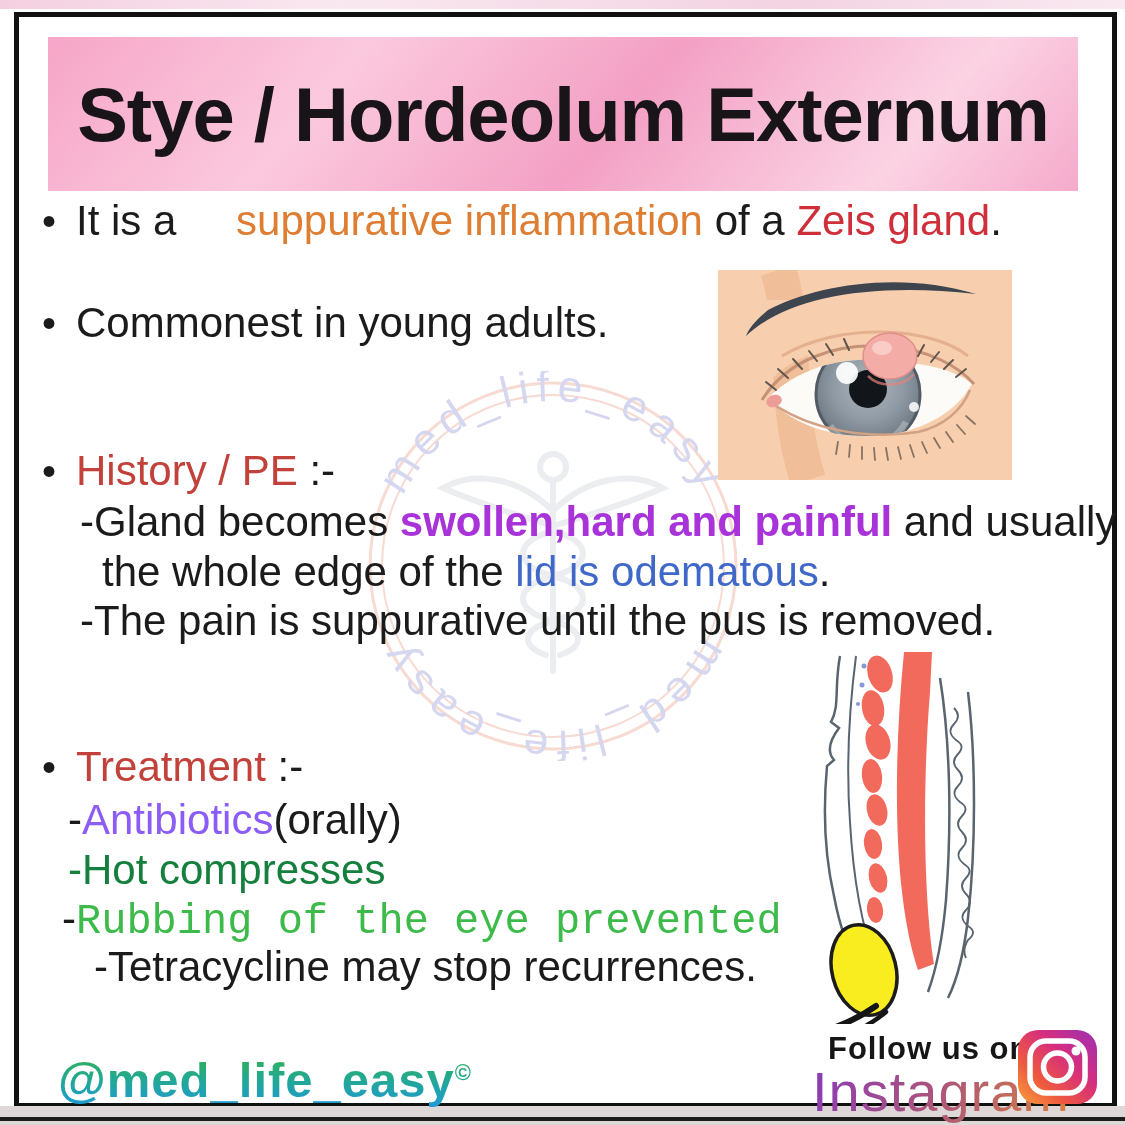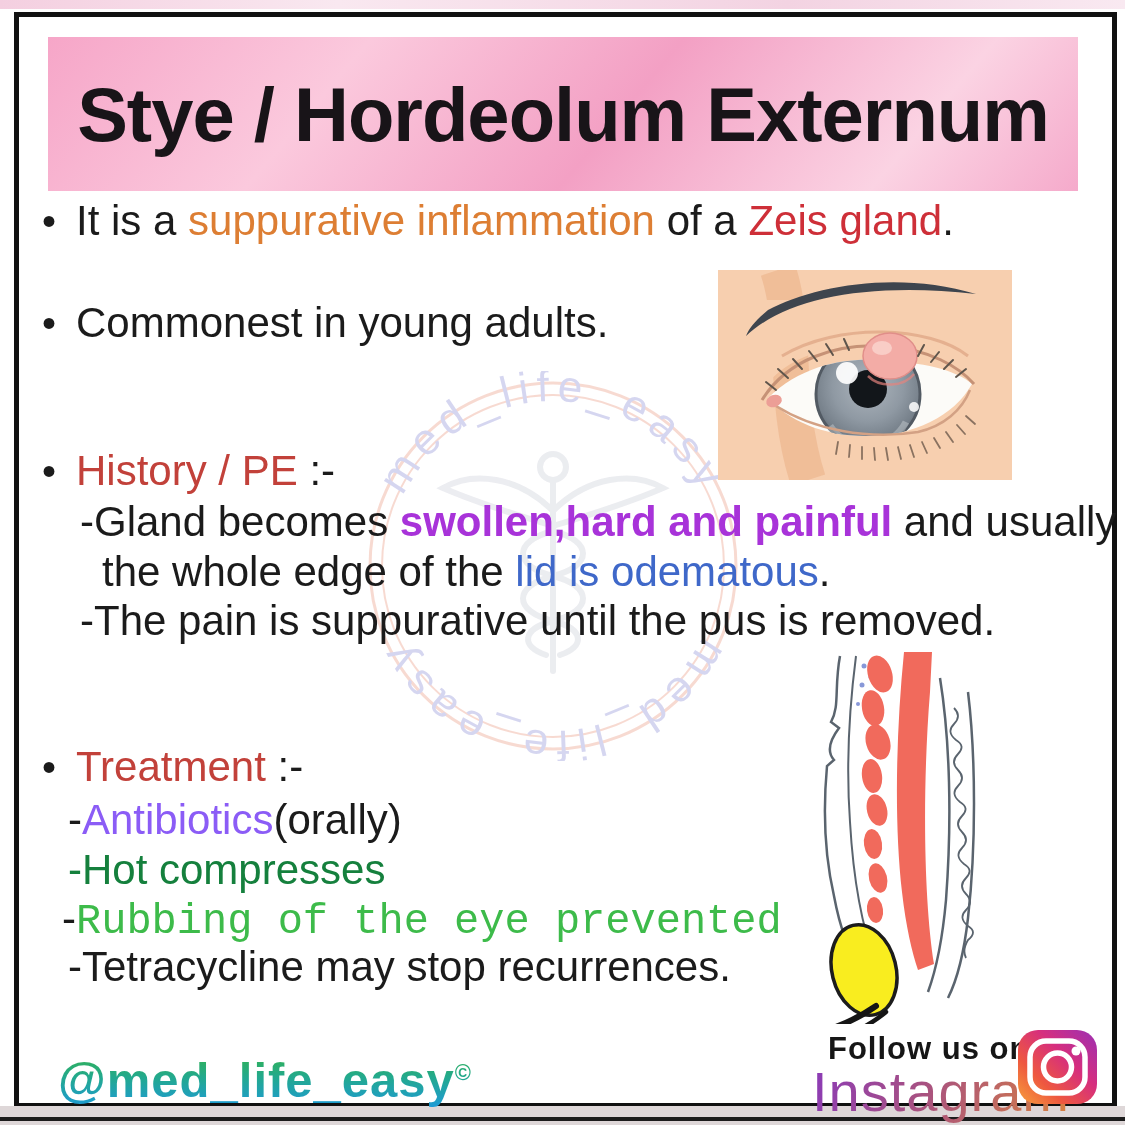--- a/index.html
+++ b/index.html
@@ -58,21 +58,21 @@
     <line x1="195" y1="110" x2="195" y2="300"></line>
     <circle cx="195" cy="96" r="13"></circle>
     <path d="M195,140 C160,105 115,100 85,117 C115,130 155,143 195,155"></path>
     <path d="M195,140 C230,105 275,100 305,117 C275,130 235,143 195,155"></path>
     <path d="M195,160 C155,170 155,195 195,205 C235,215 235,240 195,250 C163,258 163,276 188,284"></path>
     <path d="M195,160 C235,170 235,195 195,205 C155,215 155,240 195,250 C227,258 227,276 202,284"></path>
   </g>
 </svg>
 
 <div class="abs line" style="left:42px;top:198px;">
-  <span class="bullet">•</span><span><span style="color: rgb(27, 27, 27);">It is a </span><span style="color: rgb(221, 126, 51);">suppurative inflammation</span><span style="color: rgb(27, 27, 27);"> of a </span><span style="color: rgb(206, 47, 56);">Zeis gland</span><span style="color: rgb(27, 27, 27);">.</span></span>
+  <span class="bullet">•</span><span><span style="color: rgb(27, 27, 27);">It is a </span><span style="color: rgb(221, 126, 51); margin-left: 48px;">suppurative inflammation</span><span style="color: rgb(27, 27, 27);"> of a </span><span style="color: rgb(206, 47, 56);">Zeis gland</span><span style="color: rgb(27, 27, 27);">.</span></span>
 </div>
 <div class="abs line" style="left:42px;top:300px;">
   <span class="bullet">•</span><span><span style="color: rgb(27, 27, 27);">Commonest in young adults.</span></span>
 </div>
 
 <svg class="abs" style="left:718px;top:270px;" width="294" height="210" viewBox="0 0 294 210">
   <defs>
     <radialGradient id="irisGrad" cx="50%" cy="42%" r="62%">
       <stop offset="0%" stop-color="#aeb6be"></stop>
       <stop offset="55%" stop-color="#8f99a3"></stop>
@@ -137,21 +137,21 @@
 <div class="abs line" style="left:80px;top:499px;"><span style="color: rgb(27, 27, 27);">-Gland becomes </span><span style="color: rgb(168, 51, 217); font-weight: bold;">swollen,hard and painful</span><span style="color: rgb(27, 27, 27);"> and usually</span></div>
 <div class="abs line" style="left:102px;top:549px;"><span style="color: rgb(27, 27, 27);">the whole edge of the </span><span style="color: rgb(63, 104, 201);">lid is odematous</span><span style="color: rgb(27, 27, 27);">.</span></div>
 <div class="abs line" style="left:80px;top:598px;"><span style="color: rgb(27, 27, 27);">-The pain is suppurative until the pus is removed.</span></div>
 
 <div class="abs line" style="left:42px;top:744px;">
   <span class="bullet">•</span><span><span style="color: rgb(194, 65, 58);">Treatment</span><span style="color: rgb(27, 27, 27);"> :-</span></span>
 </div>
 <div class="abs line" style="left:68px;top:797px;"><span style="color: rgb(27, 27, 27);">-</span><span style="color: #8b5cf6;">Antibiotics</span><span style="color: rgb(27, 27, 27);">(orally)</span></div>
 <div class="abs line" style="left:68px;top:847px;"><span style="color: #15803d;">-Hot compresses</span></div>
 <div class="abs line" style="left:62px;top:896px;"><span style="color: rgb(27, 27, 27);">-</span><span style="color: rgb(61, 187, 74); font-family: Liberation Mono, monospace;">Rubbing of the eye prevented</span></div>
-<div class="abs line" style="left:68px;top:944px;"><span style="color: rgb(27, 27, 27);">-Tetracycline may stop recurrences.</span></div>
+<div class="abs line" style="left:68px;top:944px;"><span style="color: rgb(27, 27, 27); margin-left: 26px;">-Tetracycline may stop recurrences.</span></div>
 
 <svg class="abs" style="left:788px;top:652px;" width="200" height="372" viewBox="0 0 200 372">
 
   <path d="M52,4 C46,36 52,54 43,70 L51,76 C42,88 38,99 46,108 L39,114 C35,158 37,205 46,244 C52,276 60,298 74,318" stroke="#5a646e" stroke-width="2.5" fill="none"></path>
   <path d="M68,4 C61,58 58,114 62,170 C65,222 72,270 88,312" stroke="#5a646e" stroke-width="2" fill="none"></path>
 
   <g fill="#8898d8">
     <circle cx="76" cy="14" r="2.5"></circle>
       <circle cx="83" cy="25" r="2.5"></circle>
       <circle cx="74" cy="33" r="2.5"></circle>

